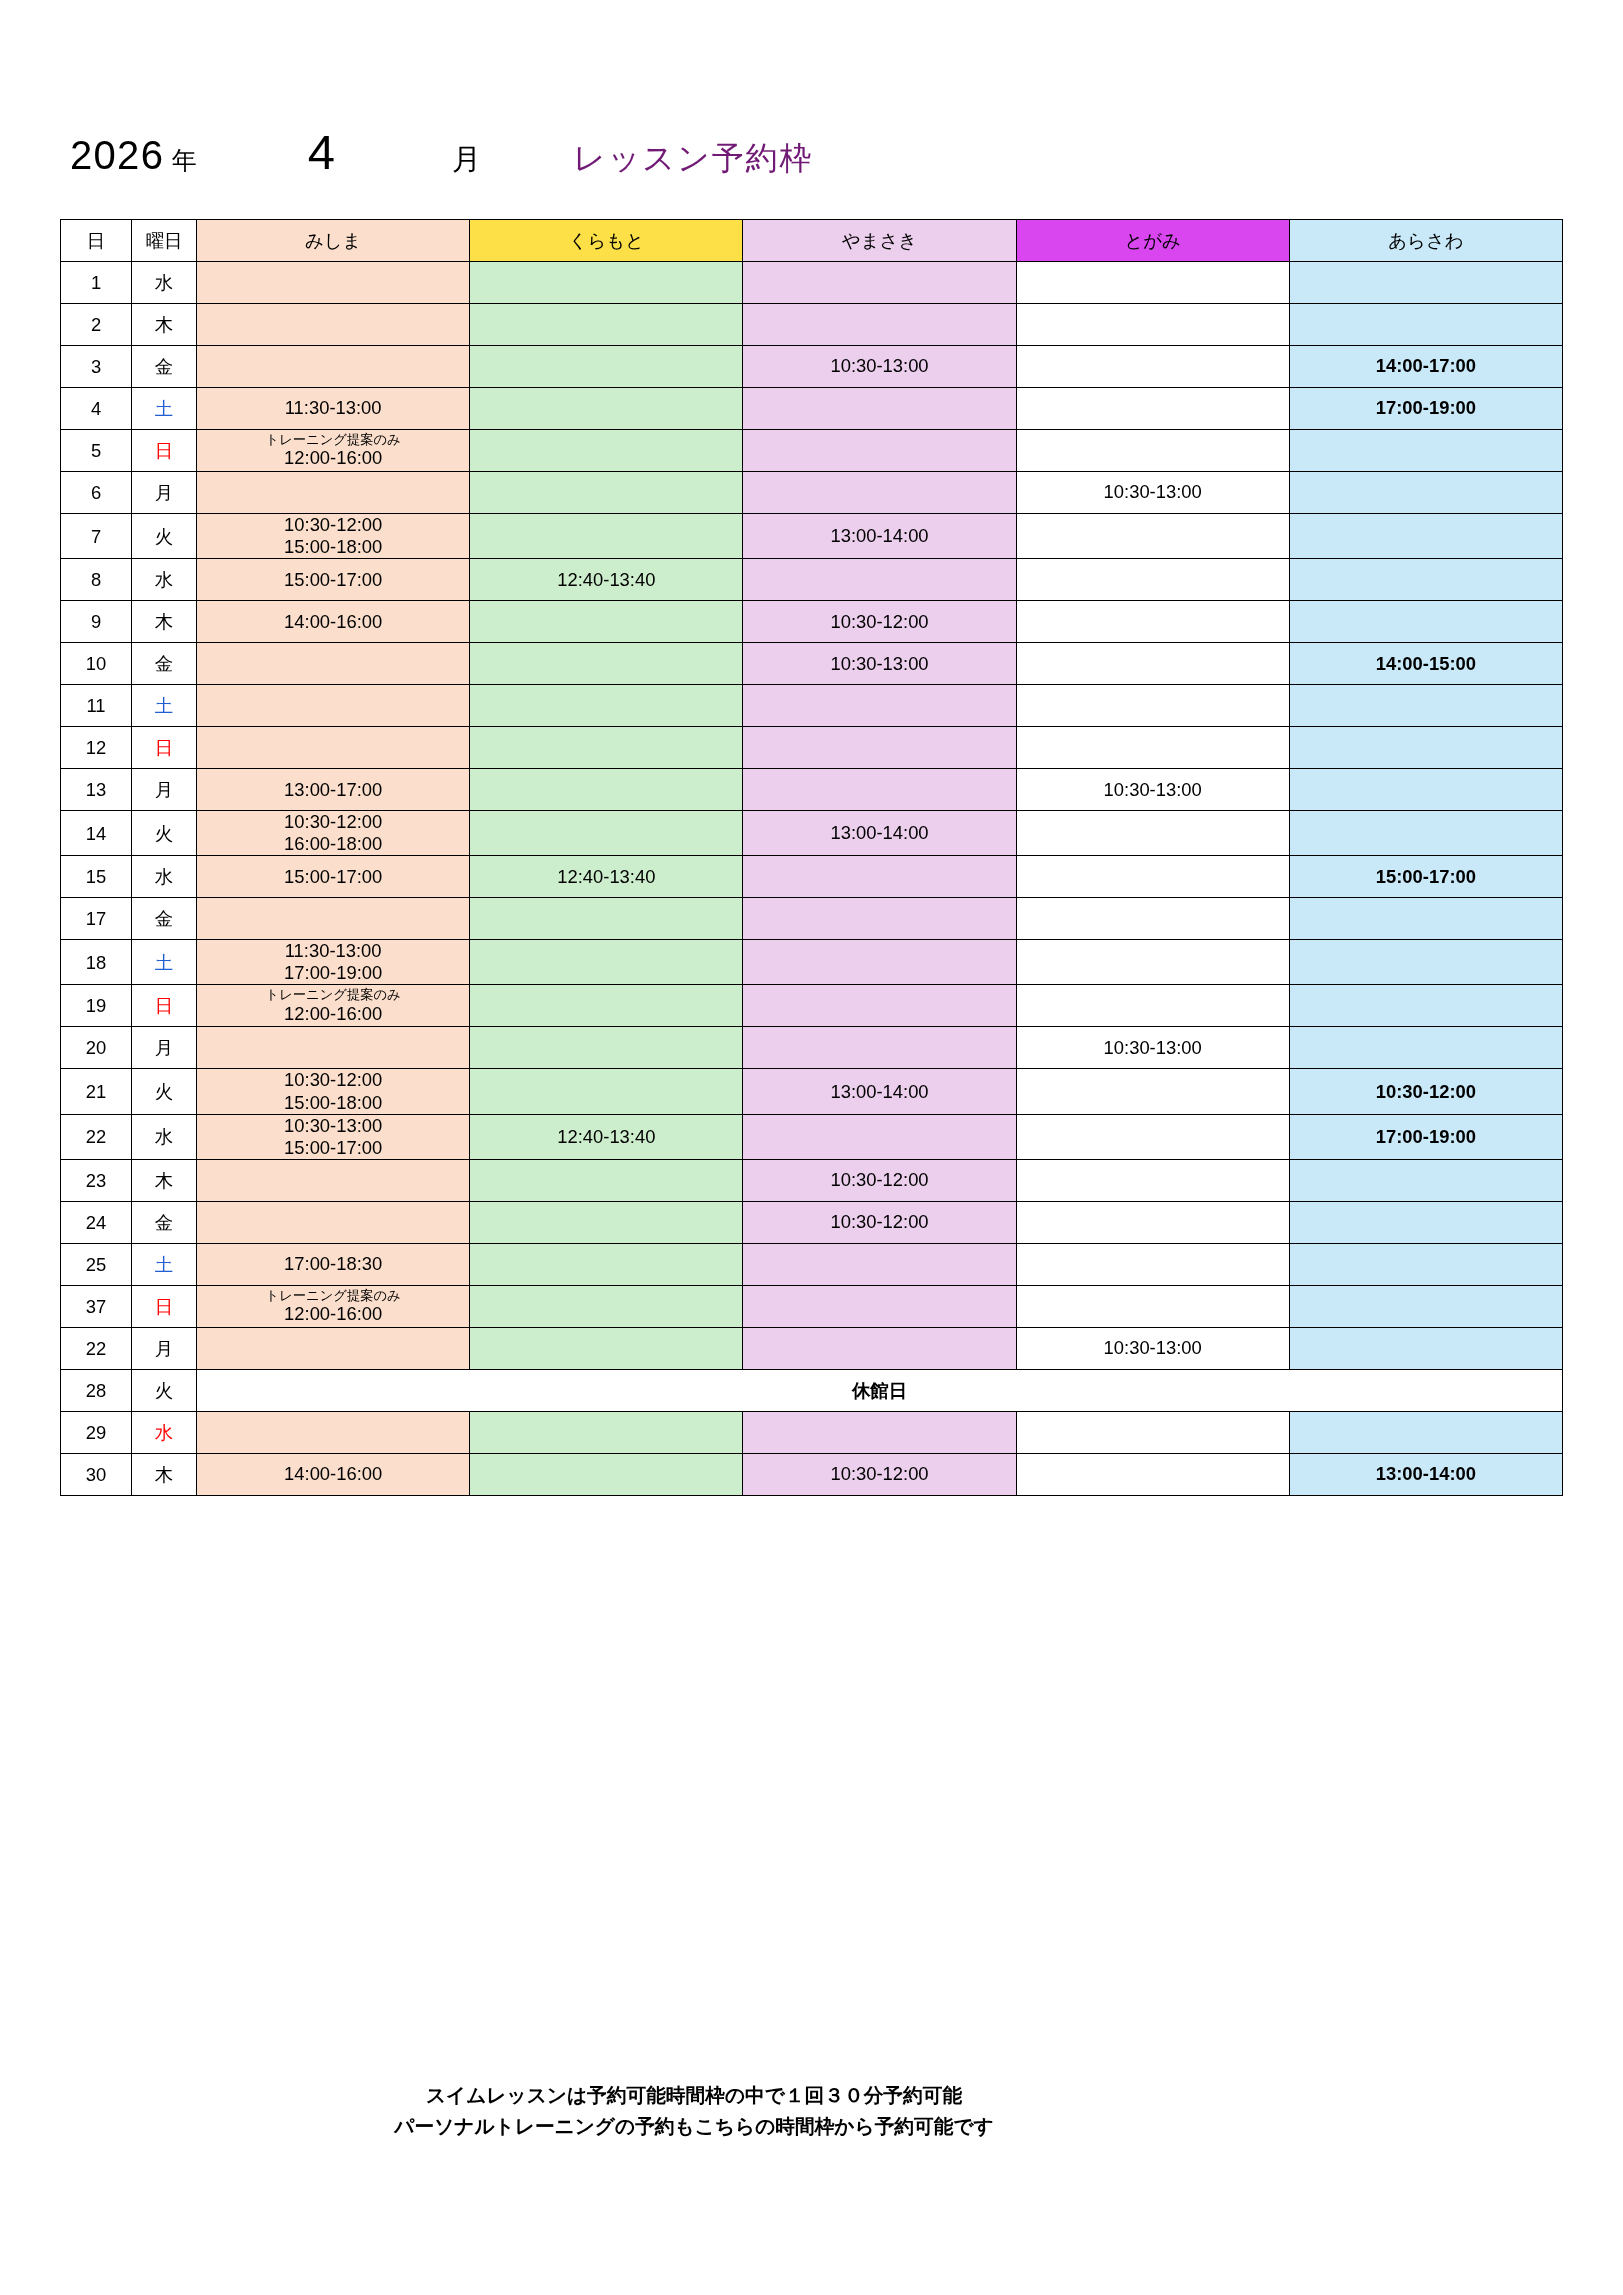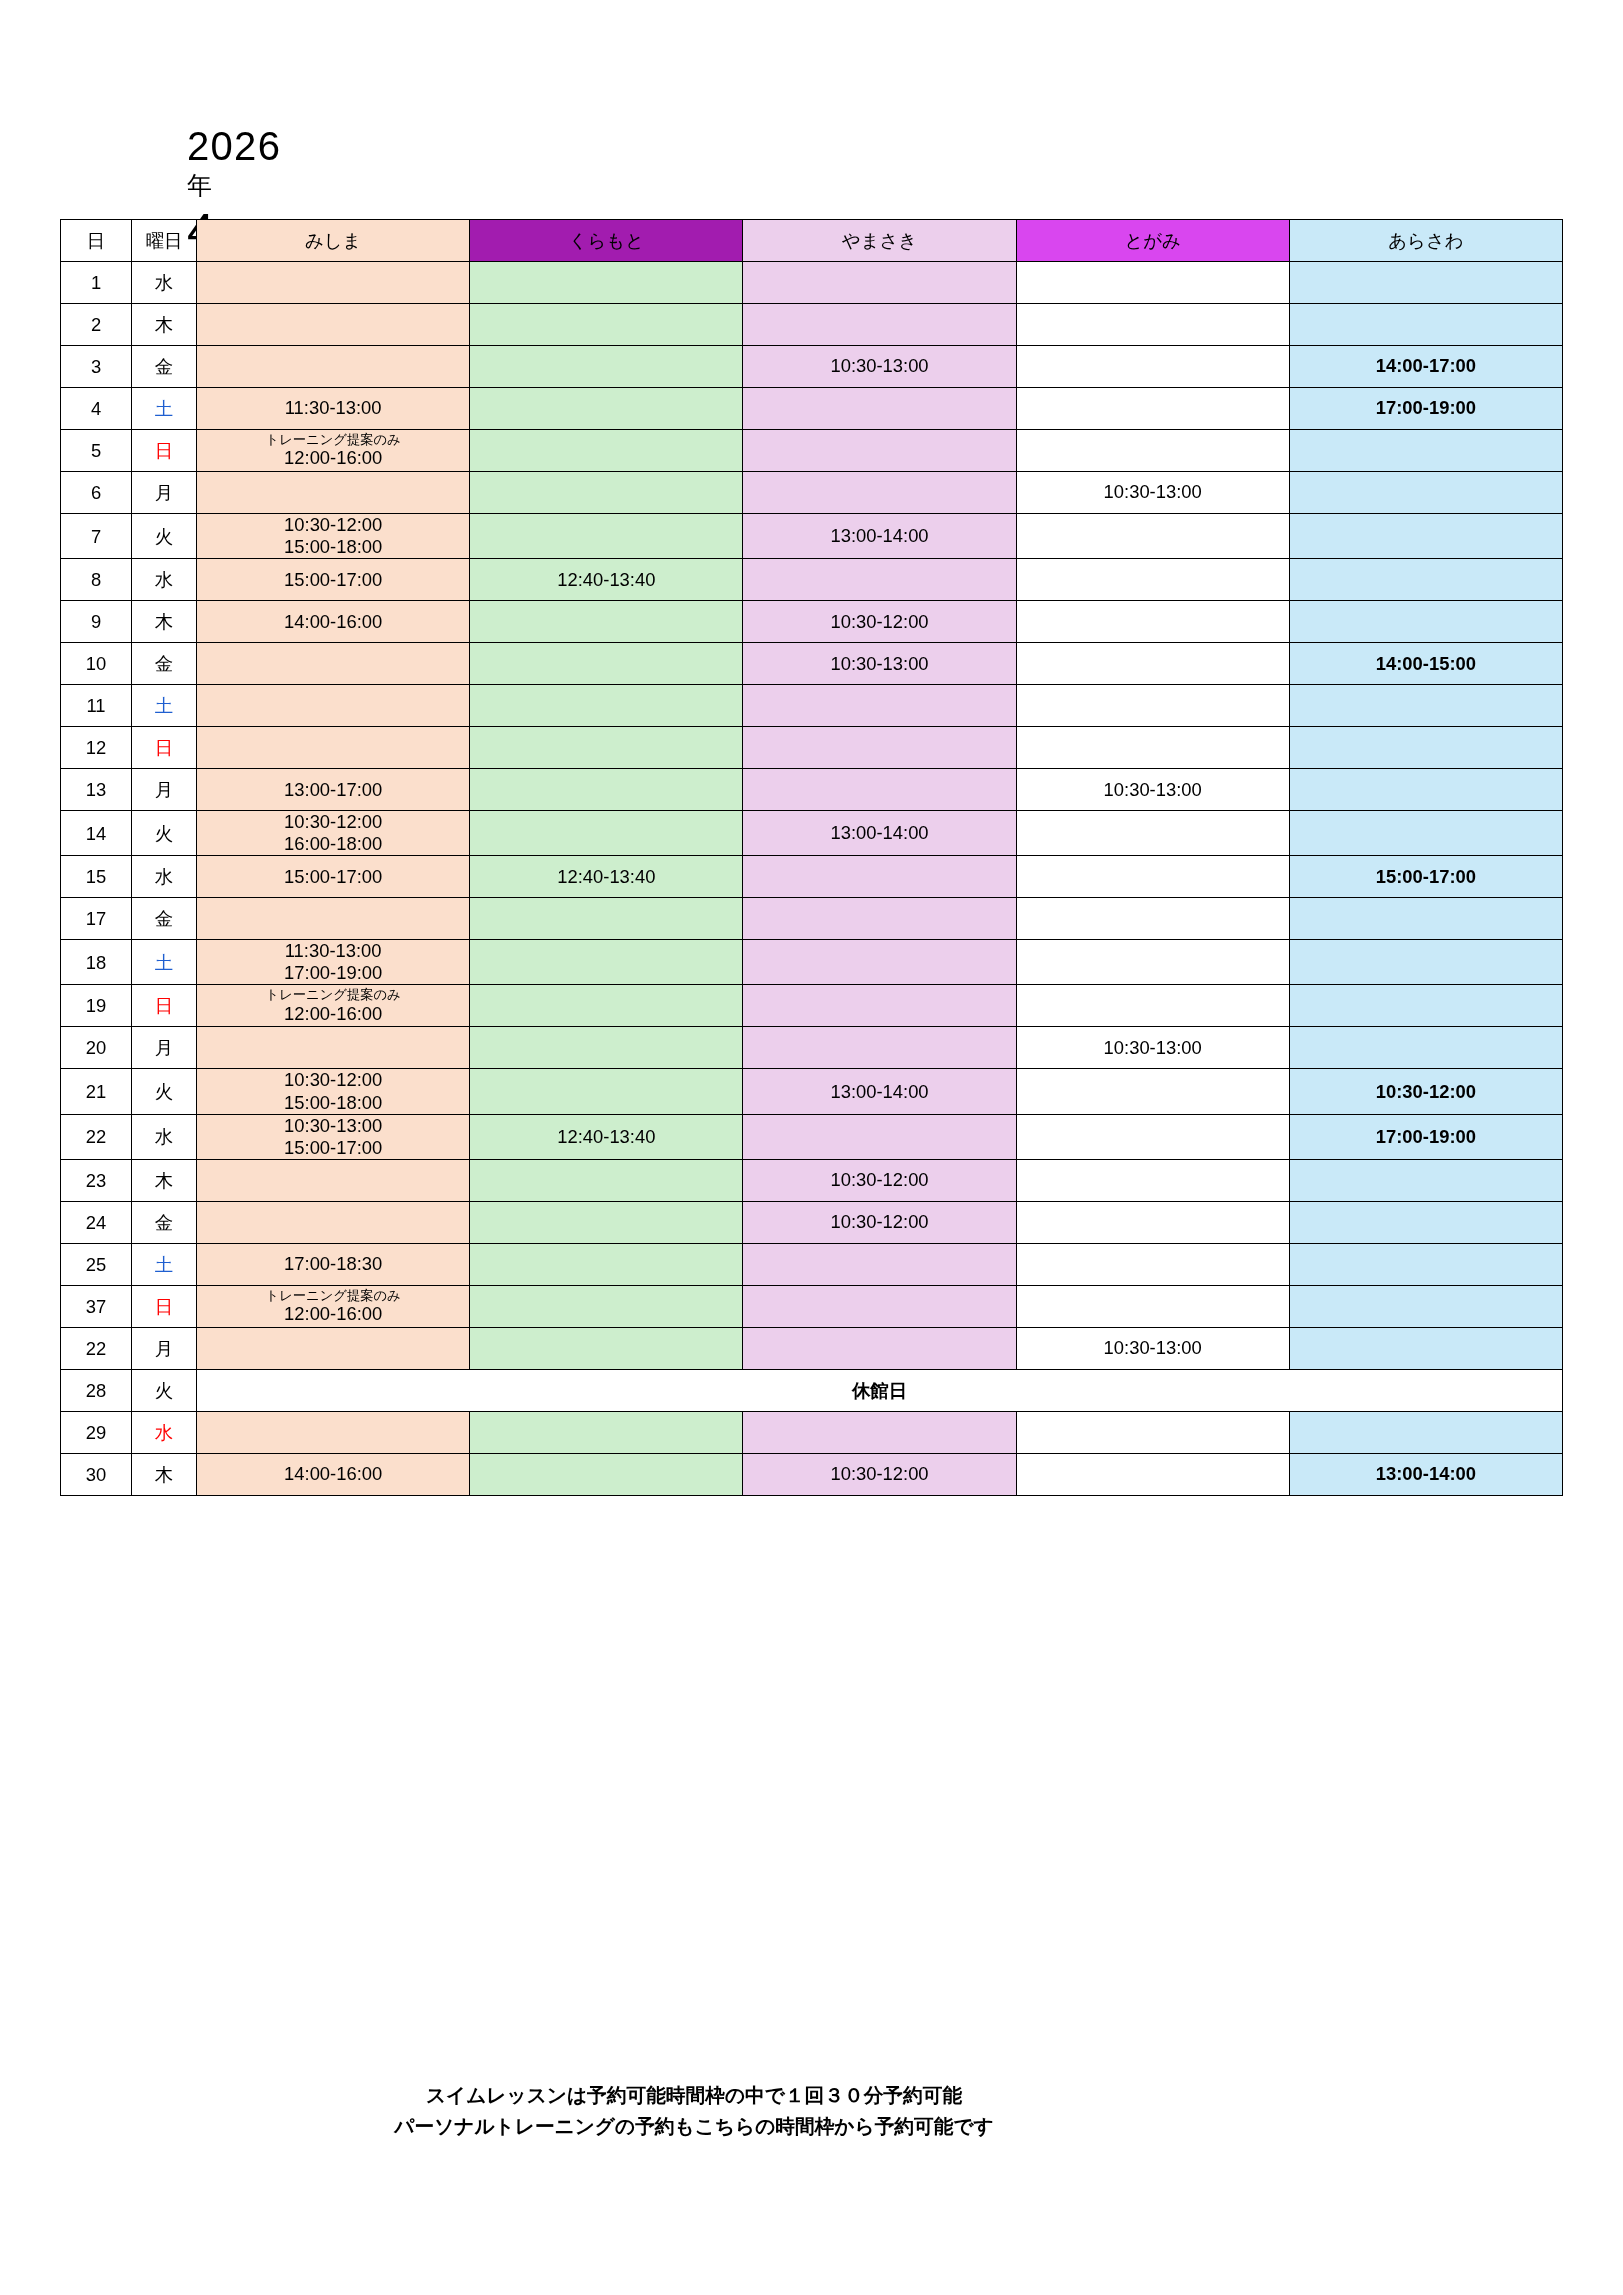--- a/index.html
+++ b/index.html
@@ -24,21 +24,20 @@
 
   
   .title-row {
     position: absolute;
     left: 70px;
     top: 124px;
     width: 1484px;
     height: 57px;
     display: flex;
     align-items: baseline;
-    flex-direction: column;
   }
   .t-year {
     font-size: 40px;
     letter-spacing: 1.3px;
   }
   .t-year-unit {
     font-size: 25px;
     margin-left: 7.6px;
   }
   .t-month {
@@ -79,21 +78,21 @@
   col.c-dow   { width: 65px; }
   col.c-ppl   { width: 273px; }
 
   thead th {
     font-size: 21.6px;
     font-weight: normal;
     height: 44px;
   }
   th.h-day, th.h-dow { font-size: 17px; }
   th.h-mishima  { background: #fbdfcc; }
-  th.h-kuramoto { background: #a21caf; margin-top: 24px; }
+  th.h-kuramoto { background: #fde047; margin-top: 24px; }
   th.h-yamasaki { background: #eccfec; }
   th.h-togami   { background: #d946ef; }
   th.h-arasawa  { background: #c9e9f8; }
 
   td.mishima  { background: #fbdfcc; }
   td.kuramoto { background: #cdeecd; }
   td.yamasaki { background: #eccfec; }
   td.togami   { background: #ffffff; }
   td.arasawa  { background: #c9e9f8; font-weight: bold; }
   td.daynum   { background: #ffffff; font-size: 19px; }

